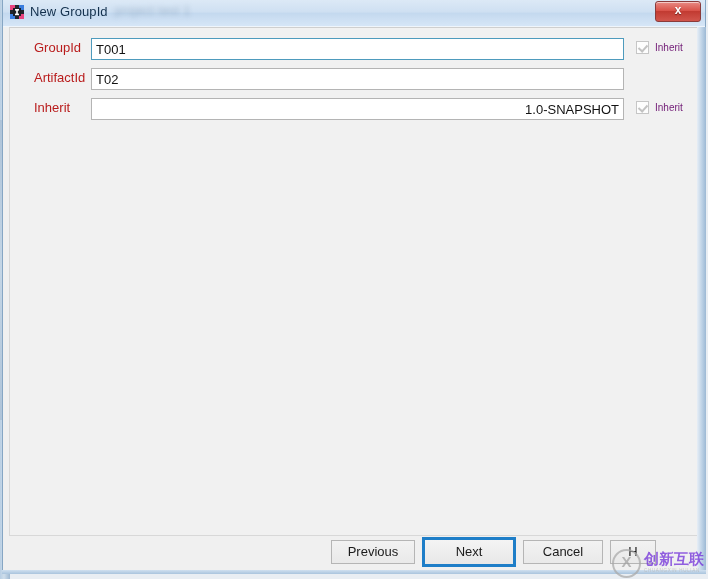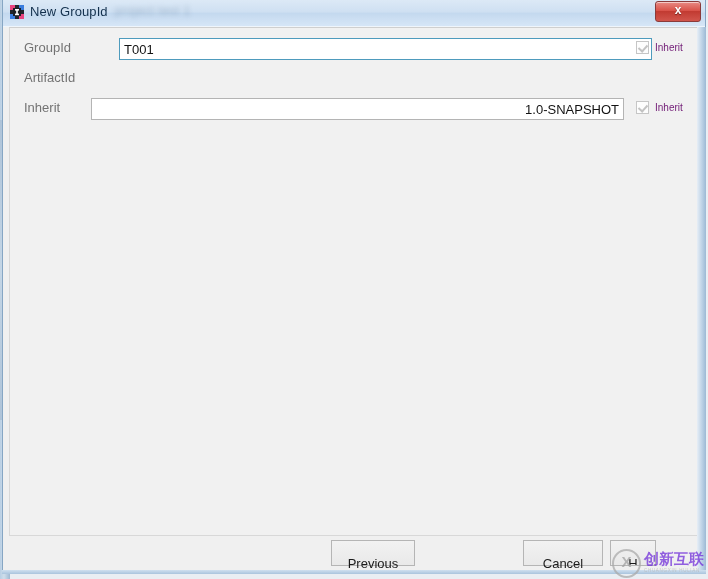--- a/index.html
+++ b/index.html
@@ -115,42 +115,41 @@
   }
 
   .frow {
     position: absolute;
     left: 0;
     width: 100%;
     height: 24px;
   }
   .flabel {
     position: absolute;
-    left: 14px;
+    left: 24px;
     top: 2px;
     font-size: 13px;
-    color: #737373;
+    color: #b91c1c;
     white-space: nowrap;
   }
   .finput {
     position: absolute;
     height: 22px;
     box-sizing: border-box;
     background: #ffffff;
     border: 1px solid #b4b4b4;
     font-family: "Liberation Sans", sans-serif;
     font-size: 13px;
     color: #131313;
     padding: 0 4px;
     outline: none;
   }
   .finput.focused {
     border: 1px solid #4e9bbd;
     box-shadow: 0 0 0 0 transparent;
-    margin-left: 28px;
   }
 
   .inherit-wrap {
     position: absolute;
     display: flex;
     align-items: center;
     gap: 6px;
     cursor: default;
   }
   .cbox {
@@ -188,21 +187,21 @@
     position: absolute;
     top: 4px;
     height: 24px;
     box-sizing: border-box;
     background: linear-gradient(to bottom, #f2f2f2 0%, #e9e9e9 100%);
     border: 1px solid #b5b5b5;
     font-family: "Liberation Sans", sans-serif;
     font-size: 13px;
     color: #1b1b1b;
     cursor: pointer;
-    padding: 12px;
+    padding: 0;
     line-height: 22px;
     text-align: center;
   }
   .btn.focus-ring {
     top: 1px;
     height: 30px;
     border: 3px solid #1e7ec8;
     background: linear-gradient(to bottom,#f4f4f4 0%, #e8e8e8 100%);
     line-height: 24px;
   }
@@ -309,39 +308,41 @@
       <label class="flabel">GroupId</label>
       <input class="finput focused" style="left: 81px; width: 533px;" type="text" value="T001">
       <div class="inherit-wrap" style="left:626px;top:3px">
         <span class="cbox"></span>
         <span class="inherit-lbl">Inherit</span>
       </div>
     </div>
 
     <div class="frow" style="top:40px">
       <label class="flabel">ArtifactId</label>
+      <input class="finput" style="left: 81px; width: 533px;" type="text" value="T02">
     </div>
 
     <div class="frow" style="top:70px">
       <label class="flabel">Inherit</label>
       <input class="finput" style="left: 81px; width: 533px; text-align: right;" type="text" value="1.0-SNAPSHOT">
       <div class="inherit-wrap" style="left:626px;top:3px">
         <span class="cbox"></span>
         <span class="inherit-lbl">Inherit</span>
       </div>
     </div>
 
   </div>
 </div>
 
 <div class="window-right-edge"></div>
 <div class="window-bottom-edge"></div>
 
 <div class="btnbar">
   <button class="btn" style="left:325px;width:84px">Previous</button>
+  <button class="btn focus-ring" style="left:416px;width:94px">Next</button>
   <button class="btn" style="left:517px;width:80px">Cancel</button>
   <button class="btn clipped" style="left:604px;width:46px">H</button>
 </div>
 
 <div class="watermark">
   <div class="wm-mark">
     <span class="wx">X</span>
   </div>
   <div class="wm-txt">
     <div class="wm-cn">创新互联</div>

